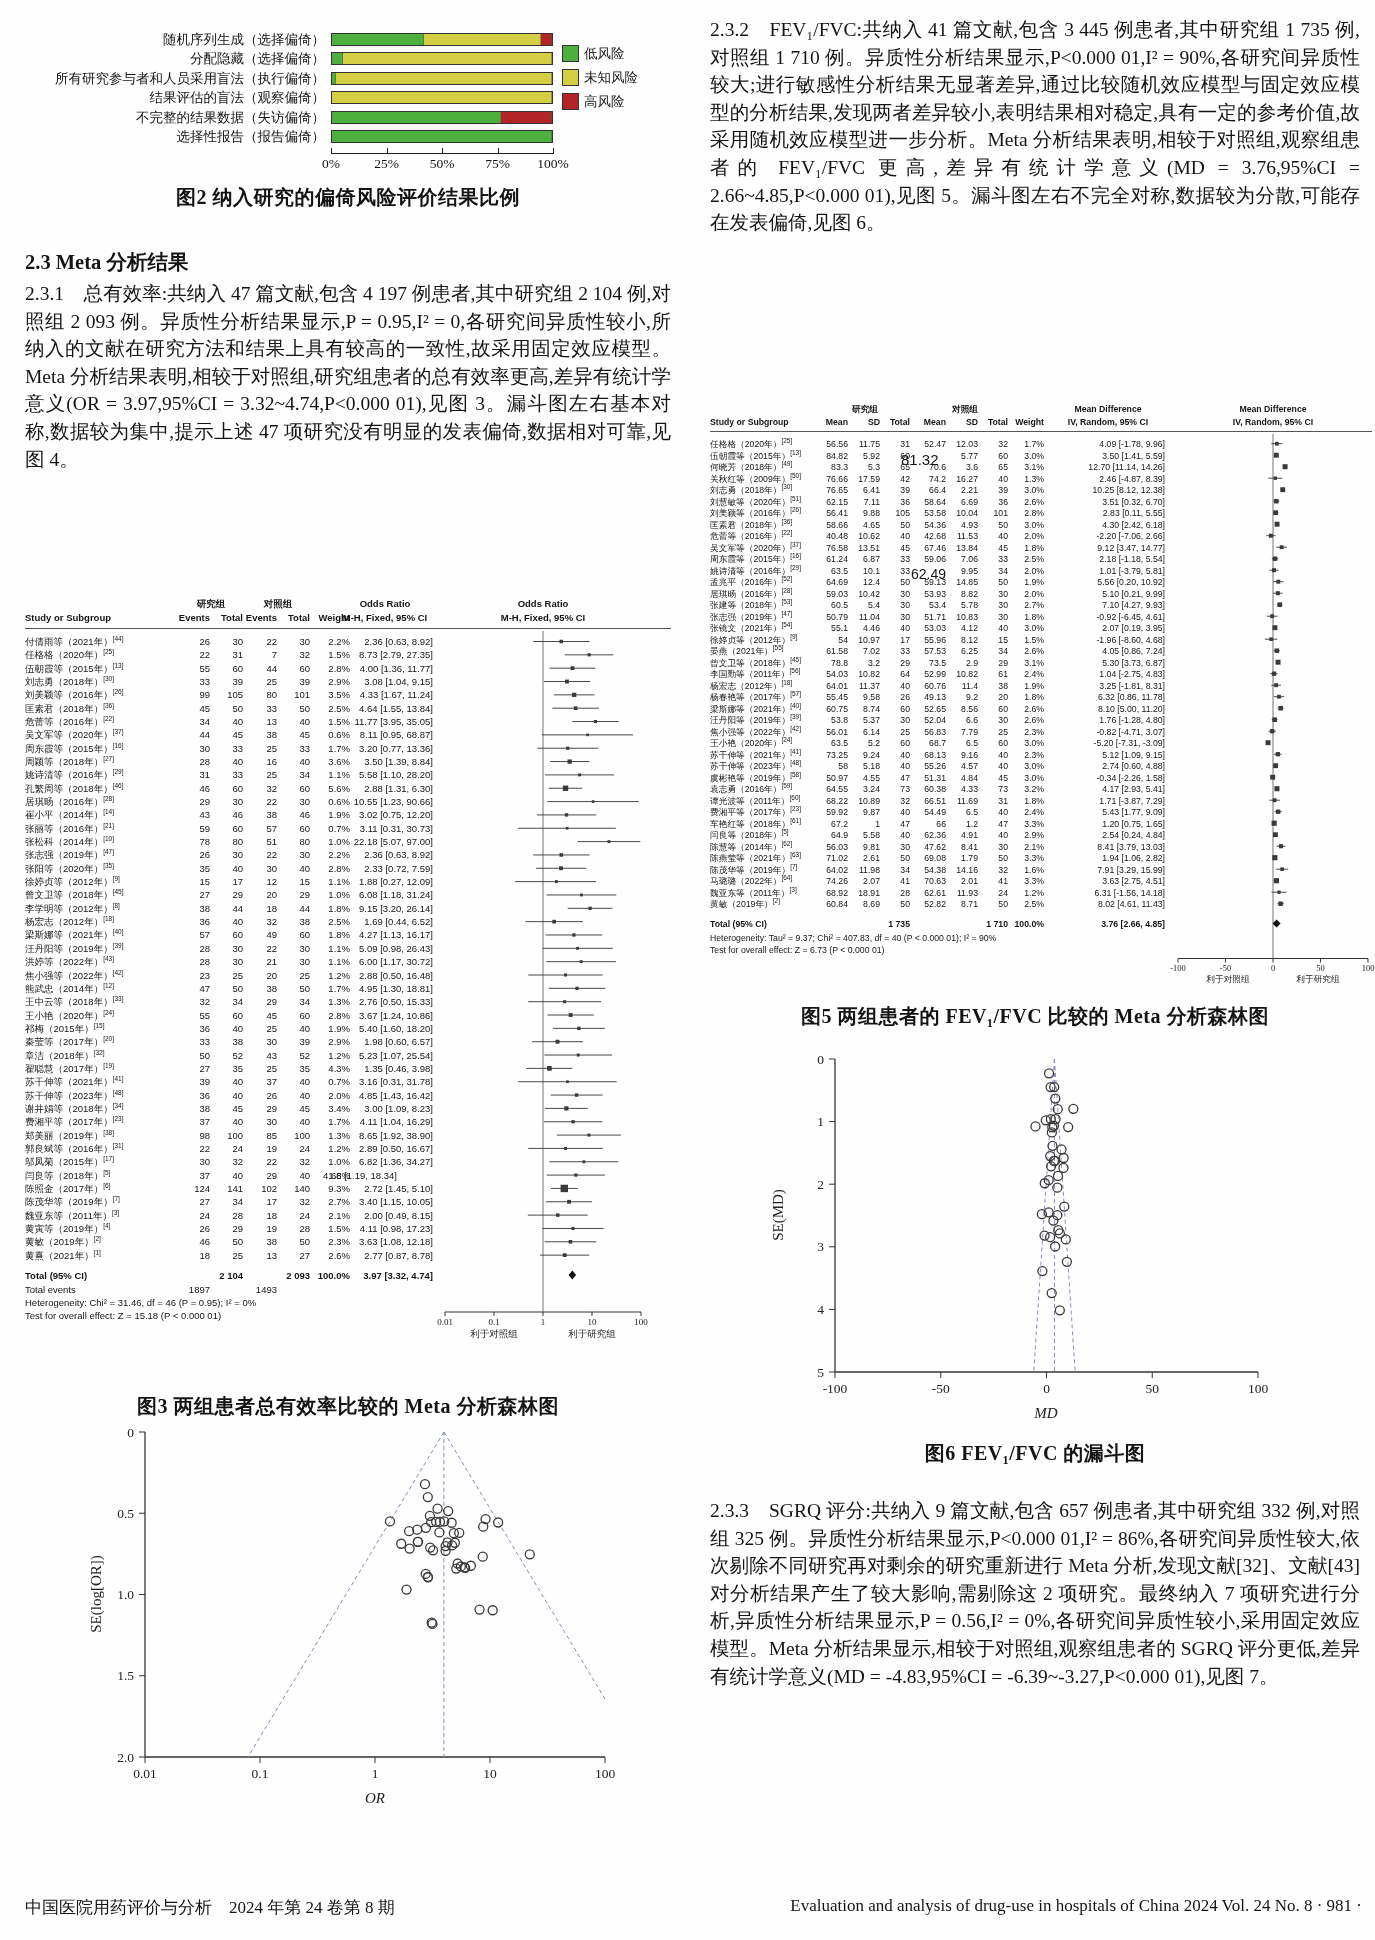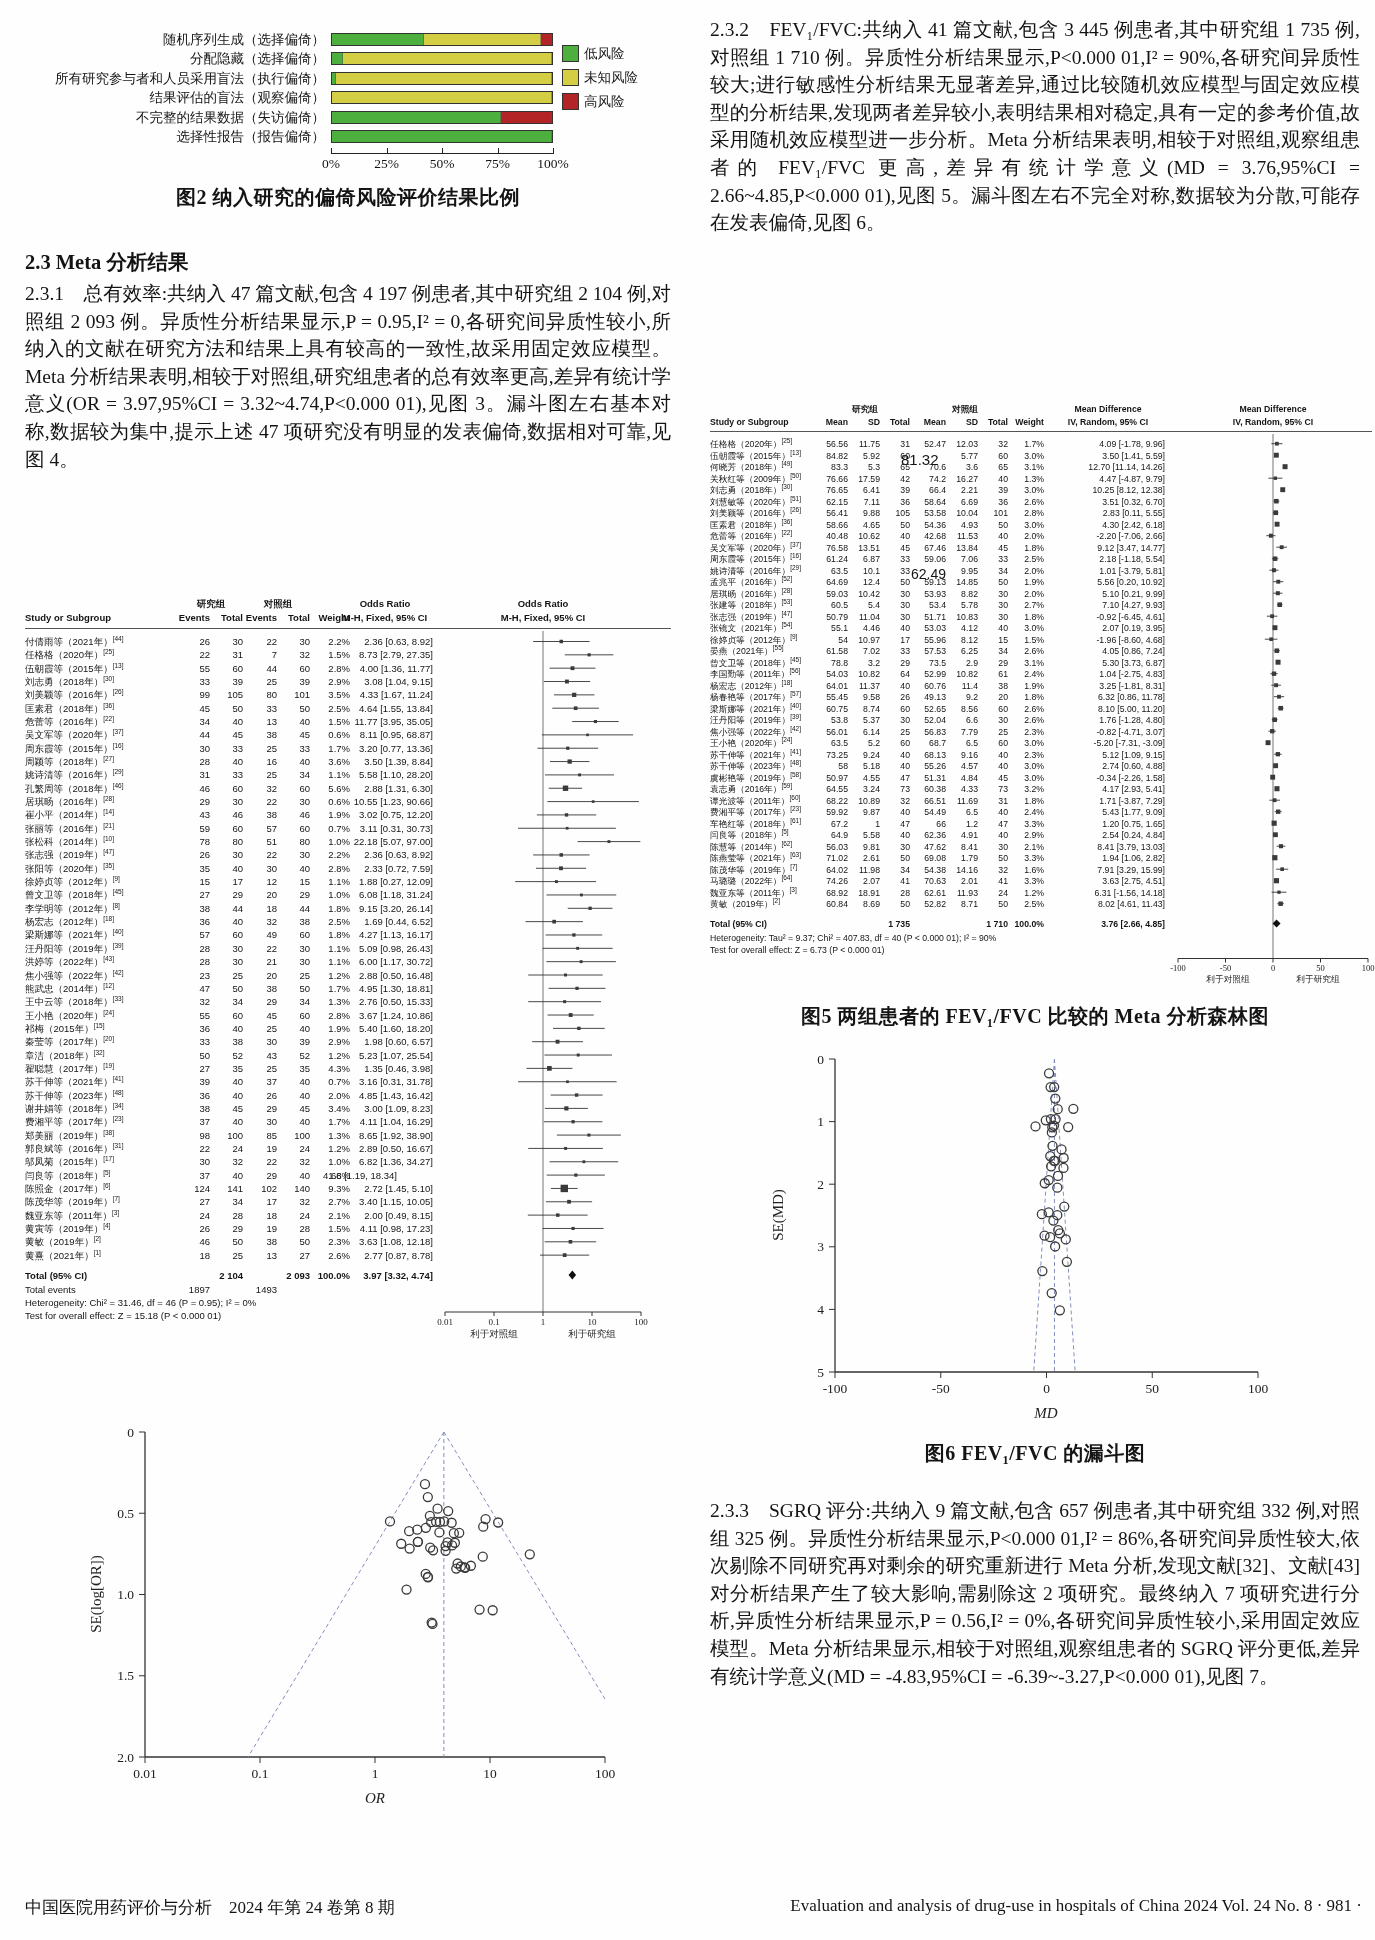--- a/index.html
+++ b/index.html
@@ -530,20 +530,21 @@
         <rect x="531.0229697875351" y="615.3925" width="3.455" height="3.455" fill="#3a3a3a"></rect>
         <line x1="517.5700777089322" y1="630.46" x2="578.5779785949534" y2="630.46" stroke="#333" stroke-width="0.9"></line>
         <rect x="546.5157492719273" y="628.8975" width="3.125" height="3.125" fill="#3a3a3a"></rect>
         <line x1="519.6377640188605" y1="643.8" x2="571.196717126546" y2="643.8" stroke="#333" stroke-width="0.9"></line>
         <rect x="543.6529246267695" y="642.0174999999999" width="3.5649999999999995" height="3.5649999999999995" fill="#3a3a3a"></rect>
         <line x1="515.0364433783124" y1="657.14" x2="564.231231279399" y2="657.14" stroke="#333" stroke-width="0.9"></line>
         <rect x="537.816508684158" y="655.275" width="3.73" height="3.73" fill="#3a3a3a"></rect>
         <polygon points="543.5357661014978,676.98 547.3407348313926,672.48 551.1131387420302,676.98 547.3407348313926,681.48" fill="#111"></polygon>
       </svg>
     </div>
+  <div class="abs caption" style="left:25px;top:1393px;width:646px">图3  两组患者总有效率比较的 Meta 分析森林图</div>
 
   <svg id="fig4svg" class="abs" style="left:85px;top:1422px" width="560" height="400">
       <line x1="60" y1="10" x2="60" y2="335" stroke="#333" stroke-width="1.3"></line>
       <line x1="60" y1="335" x2="520" y2="335" stroke="#333" stroke-width="1.3"></line>
       <line x1="54" y1="10" x2="60" y2="10" stroke="#333" stroke-width="1"></line>
       <text x="49" y="14.5" font-size="13.5" fill="#222" text-anchor="end" font-family="&quot;Liberation Serif&quot;,&quot;DejaVu Serif&quot;,serif">0</text>
       <line x1="54" y1="91.25" x2="60" y2="91.25" stroke="#333" stroke-width="1"></line>
       <text x="49" y="95.75" font-size="13.5" fill="#222" text-anchor="end" font-family="&quot;Liberation Serif&quot;,&quot;DejaVu Serif&quot;,serif">0.5</text>
       <line x1="54" y1="172.5" x2="60" y2="172.5" stroke="#333" stroke-width="1"></line>
       <text x="49" y="177" font-size="13.5" fill="#222" text-anchor="end" font-family="&quot;Liberation Serif&quot;,&quot;DejaVu Serif&quot;,serif">1.0</text>
@@ -661,21 +662,21 @@
       <span style="position: absolute; top: 59px; white-space: nowrap; left: 279px; width: 55px; text-align: right; font-size: 8.7px;">3.1%</span>
       <span style="position: absolute; top: 59px; white-space: nowrap; left: 335px; width: 120px; text-align: right; font-size: 8.7px;">12.70 [11.14, 14.26]</span>
       <span style="position: absolute; left: 0px; top: 70.5px; white-space: nowrap; font-size: 8.7px;">关秋红等（2009年）<sup class="ref">[50]</sup></span>
       <span style="position: absolute; top: 70.5px; white-space: nowrap; left: 83px; width: 55px; text-align: right; font-size: 8.7px;">76.66</span>
       <span style="position: absolute; top: 70.5px; white-space: nowrap; left: 115px; width: 55px; text-align: right; font-size: 8.7px;">17.59</span>
       <span style="position: absolute; top: 70.5px; white-space: nowrap; left: 145px; width: 55px; text-align: right; font-size: 8.7px;">42</span>
       <span style="position: absolute; top: 70.5px; white-space: nowrap; left: 181px; width: 55px; text-align: right; font-size: 8.7px;">74.2</span>
       <span style="position: absolute; top: 70.5px; white-space: nowrap; left: 213px; width: 55px; text-align: right; font-size: 8.7px;">16.27</span>
       <span style="position: absolute; top: 70.5px; white-space: nowrap; left: 243px; width: 55px; text-align: right; font-size: 8.7px;">40</span>
       <span style="position: absolute; top: 70.5px; white-space: nowrap; left: 279px; width: 55px; text-align: right; font-size: 8.7px;">1.3%</span>
-      <span style="position: absolute; top: 70.5px; white-space: nowrap; left: 335px; width: 120px; text-align: right; font-size: 8.7px;">4.47 [-4.87, 9.79]</span>
+      <span style="position: absolute; top: 70.5px; white-space: nowrap; left: 335px; width: 120px; text-align: right; font-size: 8.7px;">2.46 [-4.87, 8.39]</span>
       <span style="position: absolute; left: 0px; top: 82px; white-space: nowrap; font-size: 8.7px;">刘志勇（2018年）<sup class="ref">[30]</sup></span>
       <span style="position: absolute; top: 82px; white-space: nowrap; left: 83px; width: 55px; text-align: right; font-size: 8.7px;">76.65</span>
       <span style="position: absolute; top: 82px; white-space: nowrap; left: 115px; width: 55px; text-align: right; font-size: 8.7px;">6.41</span>
       <span style="position: absolute; top: 82px; white-space: nowrap; left: 145px; width: 55px; text-align: right; font-size: 8.7px;">39</span>
       <span style="position: absolute; top: 82px; white-space: nowrap; left: 181px; width: 55px; text-align: right; font-size: 8.7px;">66.4</span>
       <span style="position: absolute; top: 82px; white-space: nowrap; left: 213px; width: 55px; text-align: right; font-size: 8.7px;">2.21</span>
       <span style="position: absolute; top: 82px; white-space: nowrap; left: 243px; width: 55px; text-align: right; font-size: 8.7px;">39</span>
       <span style="position: absolute; top: 82px; white-space: nowrap; left: 279px; width: 55px; text-align: right; font-size: 8.7px;">3.0%</span>
       <span style="position: absolute; top: 82px; white-space: nowrap; left: 335px; width: 120px; text-align: right; font-size: 8.7px;">10.25 [8.12, 12.38]</span>
       <span style="position: absolute; left: 0px; top: 93.5px; white-space: nowrap; font-size: 8.7px;">刘慧敏等（2020年）<sup class="ref">[51]</sup></span>

